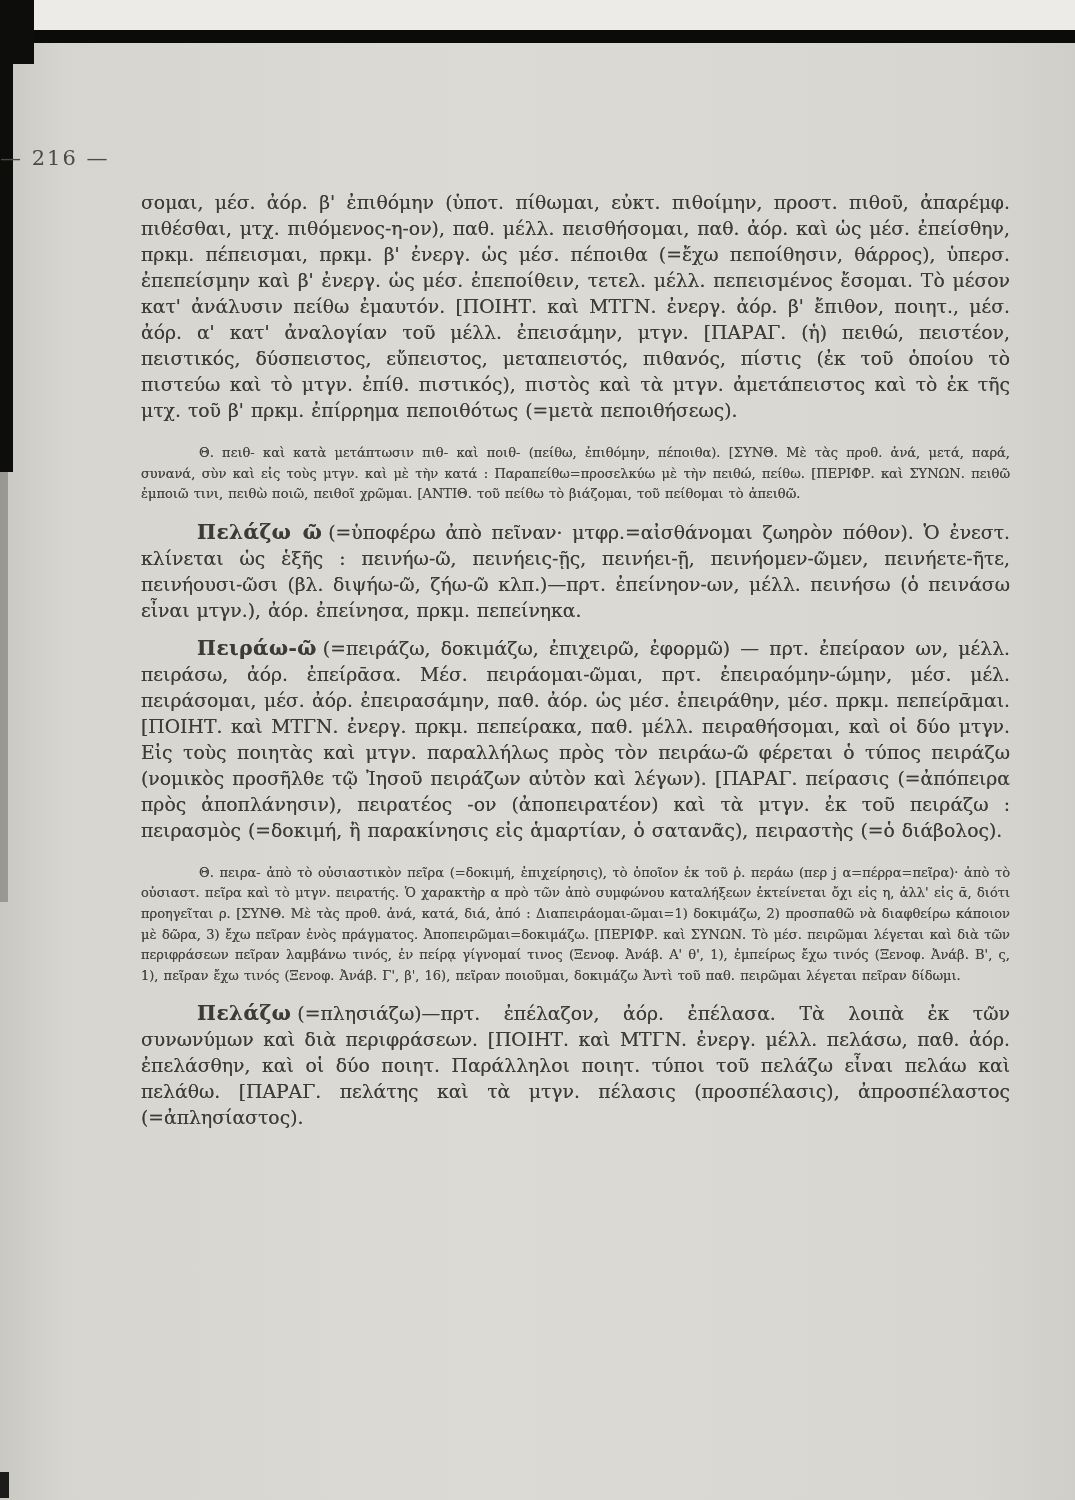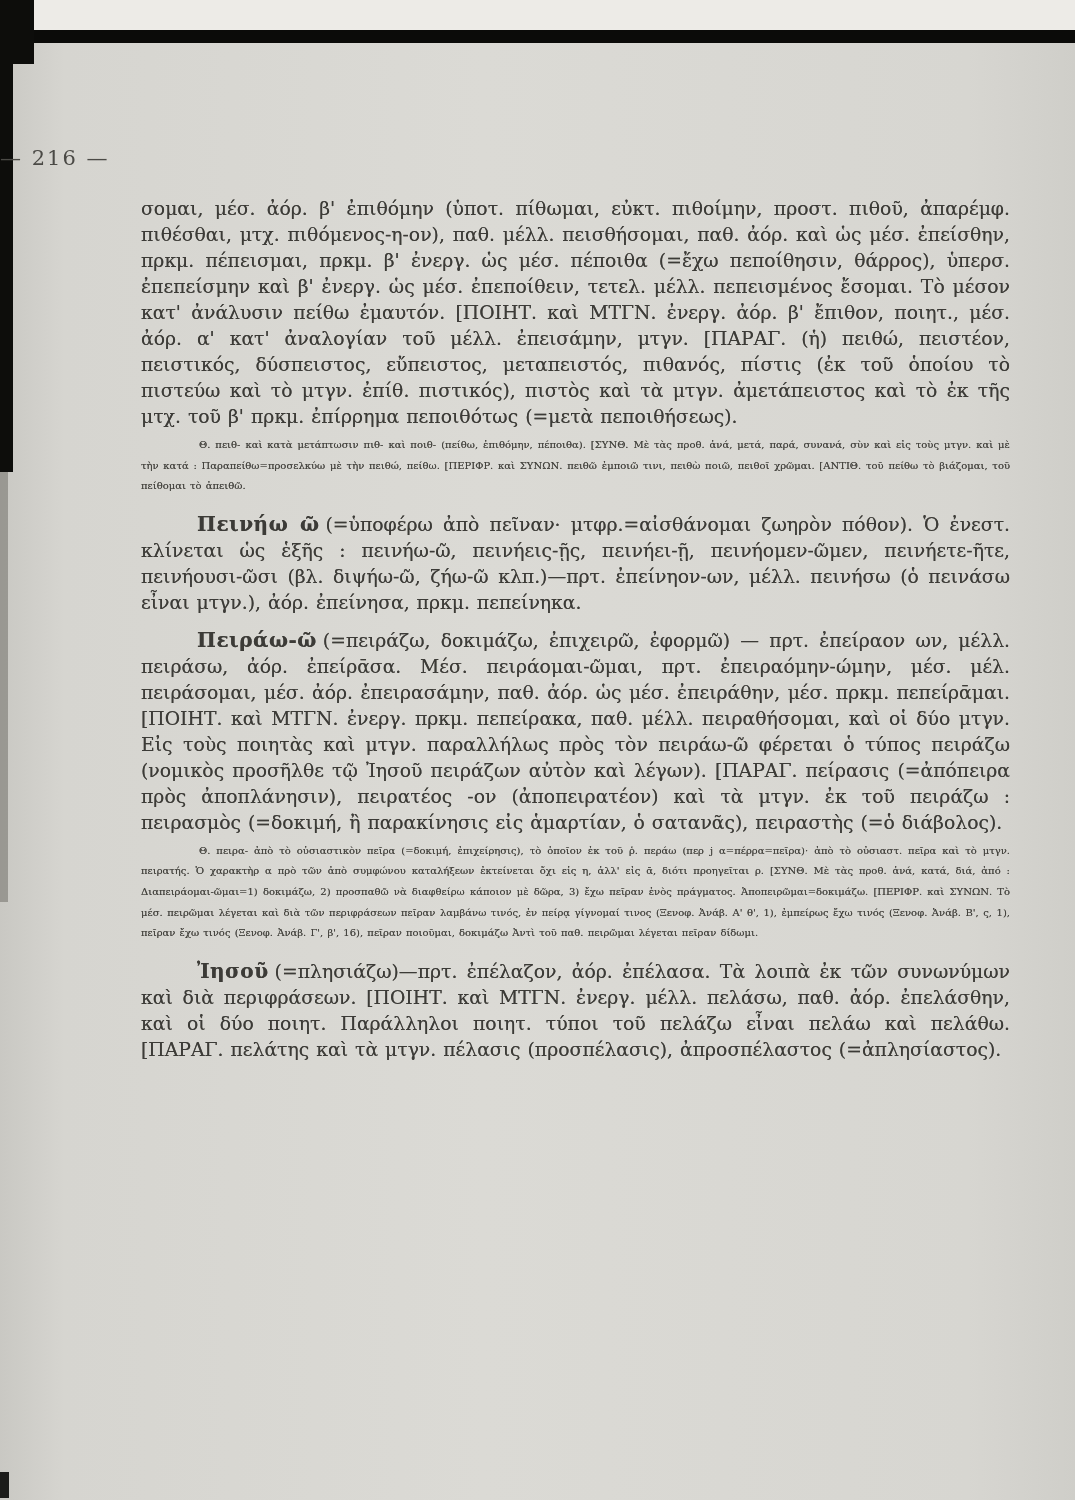--- a/index.html
+++ b/index.html
@@ -47,37 +47,37 @@
   }
   .page-number {
     position: absolute; top: 146px; left: 0;
     width: 952px;
     text-align: left;
     font-size: 21px;
     letter-spacing: 2px;
     color: #4b4a46;
   }
   .text-block {
-    position: absolute; left: 141px; top: 196px;
+    position: absolute; left: 141px; top: 190px;
     width: 869px;
     color: #3c3b37;
     text-align: justify;
     word-spacing: 1px;
     text-shadow: 0 0 0.5px rgba(58, 57, 52, 0.7);
   }
   p { margin: 0; }
   p.body {
     font-size: 18.8px;
     line-height: 26px;
   }
   p.note {
-    font-size: 10px;
+    font-size: 13px;
     line-height: 20.6px;
     text-indent: 58px;
-    margin-top: 5px;
+    margin-top: 19px;
     color: #44433e;
   }
   p.entry {
     text-indent: 56px;
     margin-top: 11px;
   }
   p.note + p.entry { margin-top: 14px; }
   p.cont { text-indent: 0; }
   .lead {
     font-weight: bold;
@@ -98,23 +98,23 @@
   <div class="edge-bottom-left"></div>
 
   <div class="page-number">— 216 —</div>
 
   <div class="text-block">
 
     <p class="body cont"><span>σομαι, μέσ. ἀόρ. β' ἐπιθόμην (ὑποτ. πίθωμαι, εὐκτ. πιθοίμην, προστ. πιθοῦ, ἀπαρέμφ. πιθέσθαι, μτχ. πιθόμενος-η-ον), παθ. μέλλ. πεισθήσομαι, παθ. ἀόρ. καὶ ὡς μέσ. ἐπείσθην, πρκμ. πέπεισμαι, πρκμ. β' ἐνεργ. ὡς μέσ. πέποιθα (=ἔχω πεποίθησιν, θάρρος), ὑπερσ. ἐπεπείσμην καὶ β' ἐνεργ. ὡς μέσ. ἐπεποίθειν, τετελ. μέλλ. πεπεισμένος ἔσομαι. Τὸ μέσον κατ' ἀνάλυσιν πείθω ἐμαυτόν. [ΠΟΙΗΤ. καὶ ΜΤΓΝ. ἐνεργ. ἀόρ. β' ἔπιθον, ποιητ., μέσ. ἀόρ. α' κατ' ἀναλογίαν τοῦ μέλλ. ἐπεισάμην, μτγν. [ΠΑΡΑΓ. (ἡ) πειθώ, πειστέον, πειστικός, δύσπειστος, εὔπειστος, μεταπειστός, πιθανός, πίστις (ἐκ τοῦ ὁποίου τὸ πιστεύω καὶ τὸ μτγν. ἐπίθ. πιστικός), πιστὸς καὶ τὰ μτγν. ἀμετάπειστος καὶ τὸ ἐκ τῆς μτχ. τοῦ β' πρκμ. ἐπίρρημα πεποιθότως (=μετὰ πεποιθήσεως).</span></p>
 
     <p class="note"><span>Θ. πειθ- καὶ κατὰ μετάπτωσιν πιθ- καὶ ποιθ- (πείθω, ἐπιθόμην, πέποιθα). [ΣΥΝΘ. Μὲ τὰς προθ. ἀνά, μετά, παρά, συνανά, σὺν καὶ εἰς τοὺς μτγν. καὶ μὲ τὴν κατά : Παραπείθω=προσελκύω μὲ τὴν πειθώ, πείθω. [ΠΕΡΙΦΡ. καὶ ΣΥΝΩΝ. πειθῶ ἐμποιῶ τινι, πειθὼ ποιῶ, πειθοῖ χρῶμαι. [ΑΝΤΙΘ. τοῦ πείθω τὸ βιάζομαι, τοῦ πείθομαι τὸ ἀπειθῶ.</span></p>
 
-    <p class="body entry"><b class="lead">Πεινήω ῶ</b><span>(=ὑποφέρω ἀπὸ πεῖναν· μτφρ.=αἰσθάνομαι ζωηρὸν πόθον). Ὁ ἐνεστ. κλίνεται ὡς ἑξῆς : πεινήω-ῶ, πεινήεις-ῇς, πεινήει-ῇ, πεινήομεν-ῶμεν, πεινήετε-ῆτε, πεινήουσι-ῶσι (βλ. διψήω-ῶ, ζήω-ῶ κλπ.)—πρτ. ἐπείνηον-ων, μέλλ. πεινήσω (ὁ πεινάσω εἶναι μτγν.), ἀόρ. ἐπείνησα, πρκμ. πεπείνηκα.</span></p>
+    <p class="body entry"><b class="lead">Πελάζω ῶ</b><span>(=ὑποφέρω ἀπὸ πεῖναν· μτφρ.=αἰσθάνομαι ζωηρὸν πόθον). Ὁ ἐνεστ. κλίνεται ὡς ἑξῆς : πεινήω-ῶ, πεινήεις-ῇς, πεινήει-ῇ, πεινήομεν-ῶμεν, πεινήετε-ῆτε, πεινήουσι-ῶσι (βλ. διψήω-ῶ, ζήω-ῶ κλπ.)—πρτ. ἐπείνηον-ων, μέλλ. πεινήσω (ὁ πεινάσω εἶναι μτγν.), ἀόρ. ἐπείνησα, πρκμ. πεπείνηκα.</span></p>
 
 
     <p class="body entry"><b class="lead">Πειράω-ῶ</b><span>(=πειράζω, δοκιμάζω, ἐπιχειρῶ, ἐφορμῶ) — πρτ. ἐπείραον ων, μέλλ. πειράσω, ἀόρ. ἐπείρᾱσα. Μέσ. πειράομαι-ῶμαι, πρτ. ἐπειραόμην-ώμην, μέσ. μέλ. πειράσομαι, μέσ. ἀόρ. ἐπειρασάμην, παθ. ἀόρ. ὡς μέσ. ἐπειράθην, μέσ. πρκμ. πεπείρᾱμαι. [ΠΟΙΗΤ. καὶ ΜΤΓΝ. ἐνεργ. πρκμ. πεπείρακα, παθ. μέλλ. πειραθήσομαι, καὶ οἱ δύο μτγν. Εἰς τοὺς ποιητὰς καὶ μτγν. παραλλήλως πρὸς τὸν πειράω-ῶ φέρεται ὁ τύπος πειράζω (νομικὸς προσῆλθε τῷ Ἰησοῦ πειράζων αὐτὸν καὶ λέγων). [ΠΑΡΑΓ. πείρασις (=ἀπόπειρα πρὸς ἀποπλάνησιν), πειρατέος -ον (ἀποπειρατέον) καὶ τὰ μτγν. ἐκ τοῦ πειράζω : πειρασμὸς (=δοκιμή, ἢ παρακίνησις εἰς ἁμαρτίαν, ὁ σατανᾶς), πειραστὴς (=ὁ διάβολος).</span></p>
 
     <p class="note"><span>Θ. πειρα- ἀπὸ τὸ οὐσιαστικὸν πεῖρα (=δοκιμή, ἐπιχείρησις), τὸ ὁποῖον ἐκ τοῦ ῥ. περάω (περ j α=πέρρα=πεῖρα)· ἀπὸ τὸ οὐσιαστ. πεῖρα καὶ τὸ μτγν. πειρατής. Ὁ χαρακτὴρ α πρὸ τῶν ἀπὸ συμφώνου καταλήξεων ἐκτείνεται ὄχι εἰς η, ἀλλ' εἰς ᾱ, διότι προηγεῖται ρ. [ΣΥΝΘ. Μὲ τὰς προθ. ἀνά, κατά, διά, ἀπό : Διαπειράομαι-ῶμαι=1) δοκιμάζω, 2) προσπαθῶ νὰ διαφθείρω κάποιον μὲ δῶρα, 3) ἔχω πεῖραν ἑνὸς πράγματος. Ἀποπειρῶμαι=δοκιμάζω. [ΠΕΡΙΦΡ. καὶ ΣΥΝΩΝ. Τὸ μέσ. πειρῶμαι λέγεται καὶ διὰ τῶν περιφράσεων πεῖραν λαμβάνω τινός, ἐν πείρᾳ γίγνομαί τινος (Ξενοφ. Ἀνάβ. Α' θ', 1), ἐμπείρως ἔχω τινός (Ξενοφ. Ἀνάβ. Β', ς, 1), πεῖραν ἔχω τινός (Ξενοφ. Ἀνάβ. Γ', β', 16), πεῖραν ποιοῦμαι, δοκιμάζω Ἀντὶ τοῦ παθ. πειρῶμαι λέγεται πεῖραν δίδωμι.</span></p>
 
-    <p class="body entry"><b class="lead">Ἰησοῦ</b><span>(=πλησιάζω)—πρτ. ἐπέλαζον, ἀόρ. ἐπέλασα. Τὰ λοιπὰ ἐκ τῶν συνωνύμων καὶ διὰ περιφράσεων. [ΠΟΙΗΤ. καὶ ΜΤΓΝ. ἐνεργ. μέλλ. πελάσω, παθ. ἀόρ. ἐπελάσθην, καὶ οἱ δύο ποιητ. Παράλληλοι ποιητ. τύποι τοῦ πελάζω εἶναι πελάω καὶ πελάθω. [ΠΑΡΑΓ. πελάτης καὶ τὰ μτγν. πέλασις (προσπέλασις), ἀπροσπέλαστος (=ἀπλησίαστος).</span></p>
+    <p class="body entry"><b class="lead">Πελάζω</b><span>(=πλησιάζω)—πρτ. ἐπέλαζον, ἀόρ. ἐπέλασα. Τὰ λοιπὰ ἐκ τῶν συνωνύμων καὶ διὰ περιφράσεων. [ΠΟΙΗΤ. καὶ ΜΤΓΝ. ἐνεργ. μέλλ. πελάσω, παθ. ἀόρ. ἐπελάσθην, καὶ οἱ δύο ποιητ. Παράλληλοι ποιητ. τύποι τοῦ πελάζω εἶναι πελάω καὶ πελάθω. [ΠΑΡΑΓ. πελάτης καὶ τὰ μτγν. πέλασις (προσπέλασις), ἀπροσπέλαστος (=ἀπλησίαστος).</span></p>
 
   </div>
 </div>
 
 </body></html>

